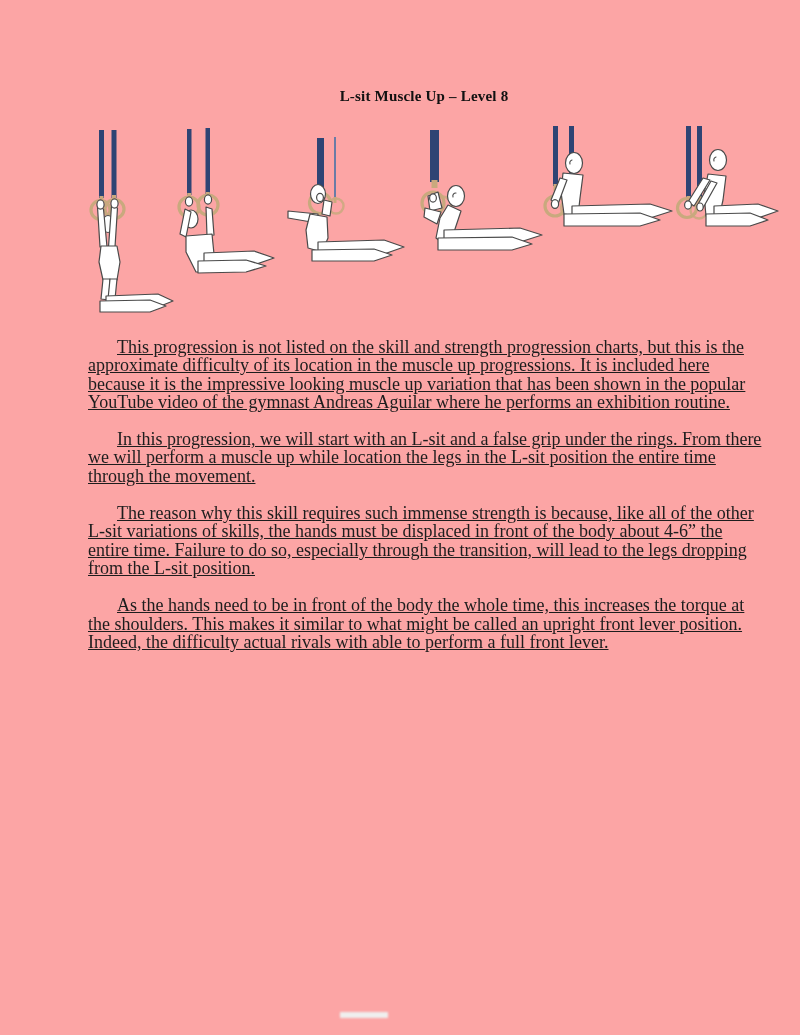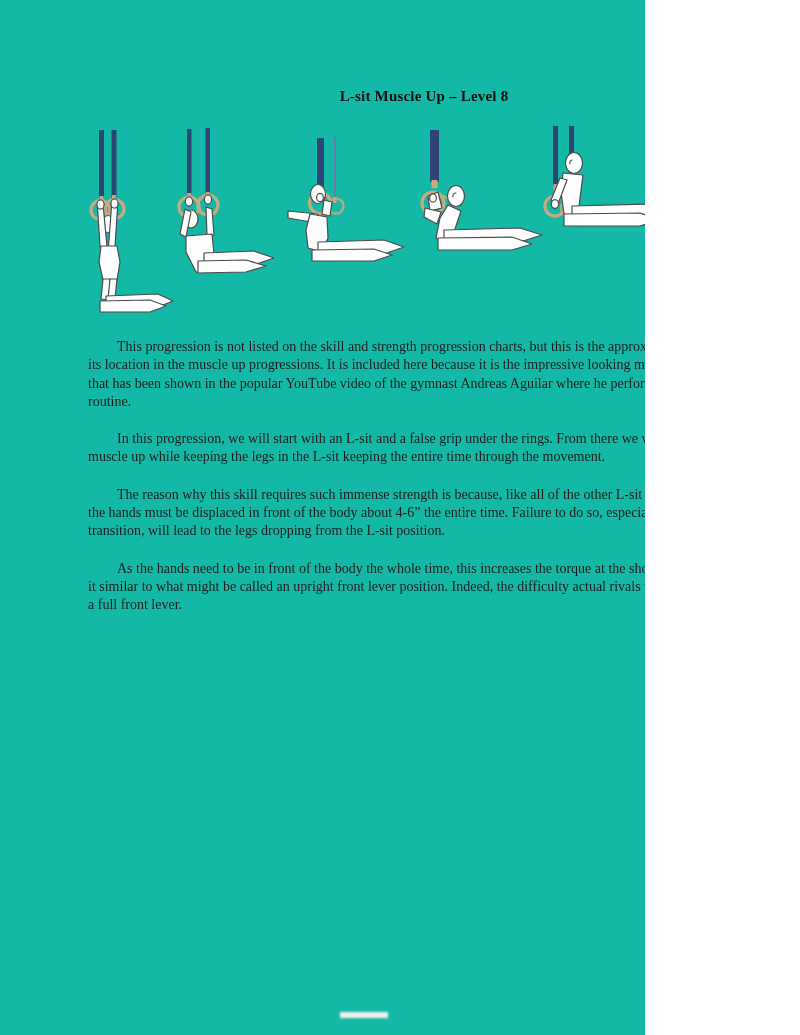--- a/index.html
+++ b/index.html
@@ -1,19 +1,19 @@
 <!DOCTYPE html>
 <html><head>
 <meta charset="utf-8">
 <style>
   html,body{margin:0;padding:0;background:#ffffff;}
   .page{
     position:relative;
-    width:645px;height:1035px;
-    background:#14b8a6;
+    width:800px;height:1035px;
+    background:#fca5a5;
     font-family:"Liberation Serif", serif;
     color:#1d1d1d;
     overflow:hidden;
   }
   .title{
     position:absolute;
     left:88px;top:88px;width:672px;
     margin:0;
     font-size:15px;
     font-weight:bold;
@@ -21,23 +21,24 @@
     letter-spacing:.2px;
     color:#111;
   }
   .figures{
     position:absolute;left:0;top:0;
     width:800px;height:340px;
   }
   .paras{
     position:absolute;
     left:88px;top:338px;width:674px;
-    font-size:14px;
+    font-size:18px;
     line-height:18.3px;
     color:#1d1d1d;
+    text-decoration:underline;
   }
   .paras p{margin:0 0 19px 0;text-indent:29px;}
   .smudge{
     position:absolute;left:340px;top:1012px;
     width:48px;height:6px;
     background:#efefee;
     filter:blur(1px);
   }
   
   .st{fill:#2e4474;}               
@@ -191,20 +192,20 @@
         <path class="lb" d="M714,206 L758,204 L778,211 L758,218 L714,217 Z"></path>
         <path class="lb" d="M706,214 L750,213 L768,220 L750,226 L706,226 Z"></path>
         <ellipse class="lb" cx="688" cy="205" rx="3.4" ry="4.2"></ellipse>
         <ellipse class="lb" cx="700" cy="207" rx="3.2" ry="4"></ellipse>
       </g>
     </g>
   </svg>
 
   <div class="paras">
     <p>This progression is not listed on the skill and strength progression charts, but this is the approximate difficulty of its location in the muscle up progressions. It is included here because it is the impressive looking muscle up variation that has been shown in the popular YouTube video of the gymnast Andreas Aguilar where he performs an exhibition routine.</p>
-    <p>In this progression, we will start with an L-sit and a false grip under the rings. From there we will perform a muscle up while keeping the legs in the L-sit keeping the entire time through the movement.</p>
+    <p>In this progression, we will start with an L-sit and a false grip under the rings. From there we will perform a muscle up while location the legs in the L-sit position the entire time through the movement.</p>
     <p>The reason why this skill requires such immense strength is because, like all of the other L-sit variations of skills, the hands must be displaced in front of the body about 4-6” the entire time. Failure to do so, especially through the transition, will lead to the legs dropping from the L-sit position.</p>
     <p>As the hands need to be in front of the body the whole time, this increases the torque at the shoulders. This makes it similar to what might be called an upright front lever position. Indeed, the difficulty actual rivals with able to perform a full front lever.</p>
   </div>
 
   <div class="smudge"></div>
 
 </div>
 
 </body></html>

